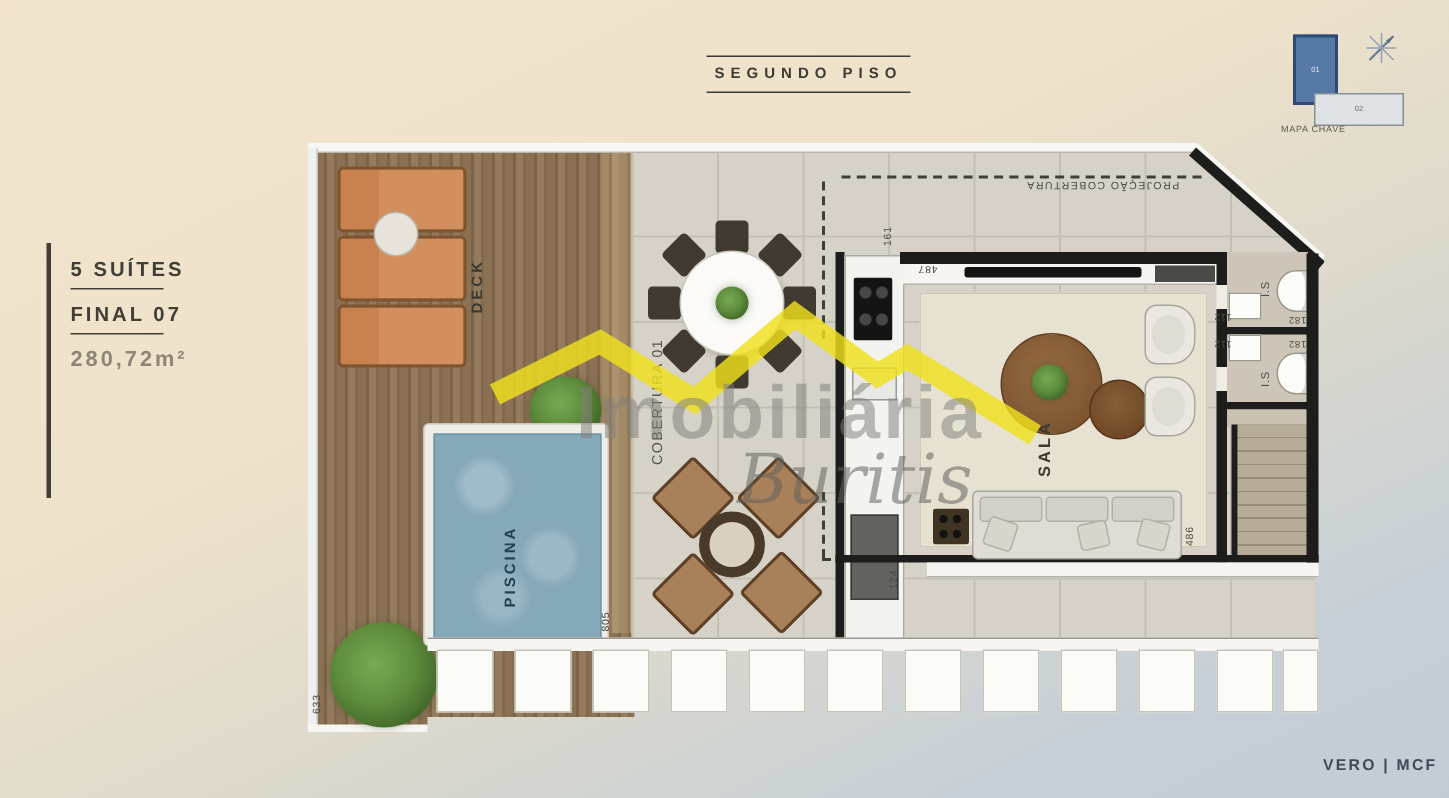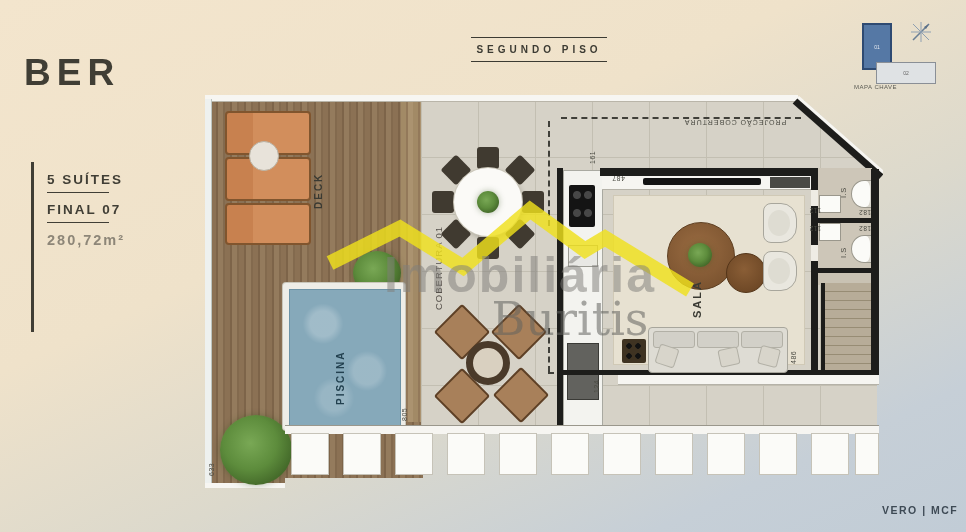--- a/index.html
+++ b/index.html
@@ -42,29 +42,28 @@
   .dashline-v{border-left:2px dashed #3f3f39;}
   .dchair{width:22px;height:22px;background:#403a30;border-radius:3px;}
   .pouf{width:36px;height:36px;background:#a8805a;border:2px solid #5e4026;border-radius:3px;transform:rotate(45deg);}
   .post{top:338px;height:40px;background:#fbfbf8;border:1px solid #c6c3b8;width:36px;}
   .green{border-radius:50%;background:radial-gradient(circle at 42% 40%,#79a855 0%,#5d8c3c 45%,#3f6326 80%);box-shadow:0 0 6px rgba(40,70,20,.35);}
   .armchair{width:32px;height:38px;background:#e9e7df;border:1px solid #a8a69c;border-radius:8px 16px 16px 8px;}
   .armchair .cushion{position:absolute;left:4px;top:6px;width:22px;height:26px;background:#dedcd2;border-radius:50%;}
   .cush{position:absolute;background:#d2d0c8;border:1px solid #b2b0a6;border-radius:3px;}
   
   .wm-brand{font-size:50px;font-weight:600;letter-spacing:2px;color:rgba(128,127,123,.52);text-align:center;}
-  .wm-script{font-family:"DejaVu Serif",serif;font-size:46px;color:rgba(98,98,94,.55);text-align:center;}
+  .wm-script{font-family:"DejaVu Serif",serif;font-style:italic;font-size:46px;color:rgba(98,98,94,.55);text-align:center;}
   .brand{font-size:10.5px;font-weight:700;letter-spacing:1.5px;color:#3e4a55;margin-left:32px;}
 </style>
 </head>
 <body>
 
 <div class="abs" style="left:24px;top:55px;">
   <div class="big-title">
-    <div>BER</div>
   </div>
 </div>
 <div class="abs vrule" style="left:31px;top:162px;height:170px;"></div>
 <div class="abs" style="left:47px;top:172px;">
   <div class="spec">5 SUÍTES</div>
   <div class="spec">FINAL 07</div>
   <div class="area">280,72m²</div>
 </div>
 
 <div class="abs floor-header" style="left:471px;top:37px;">

